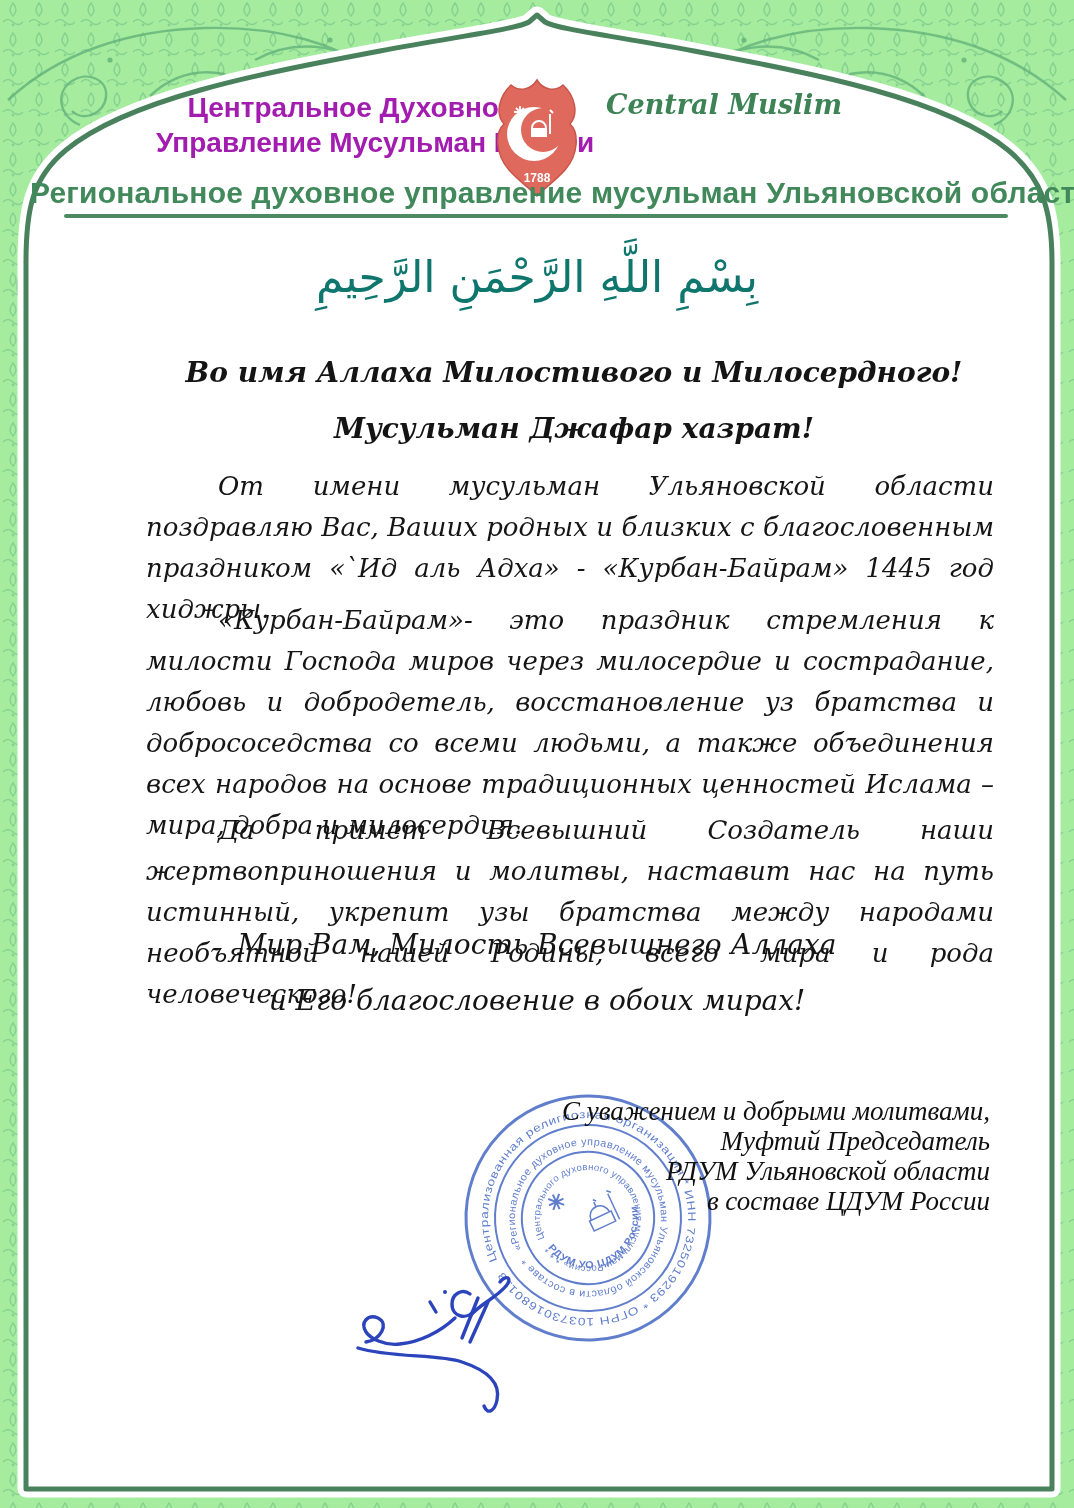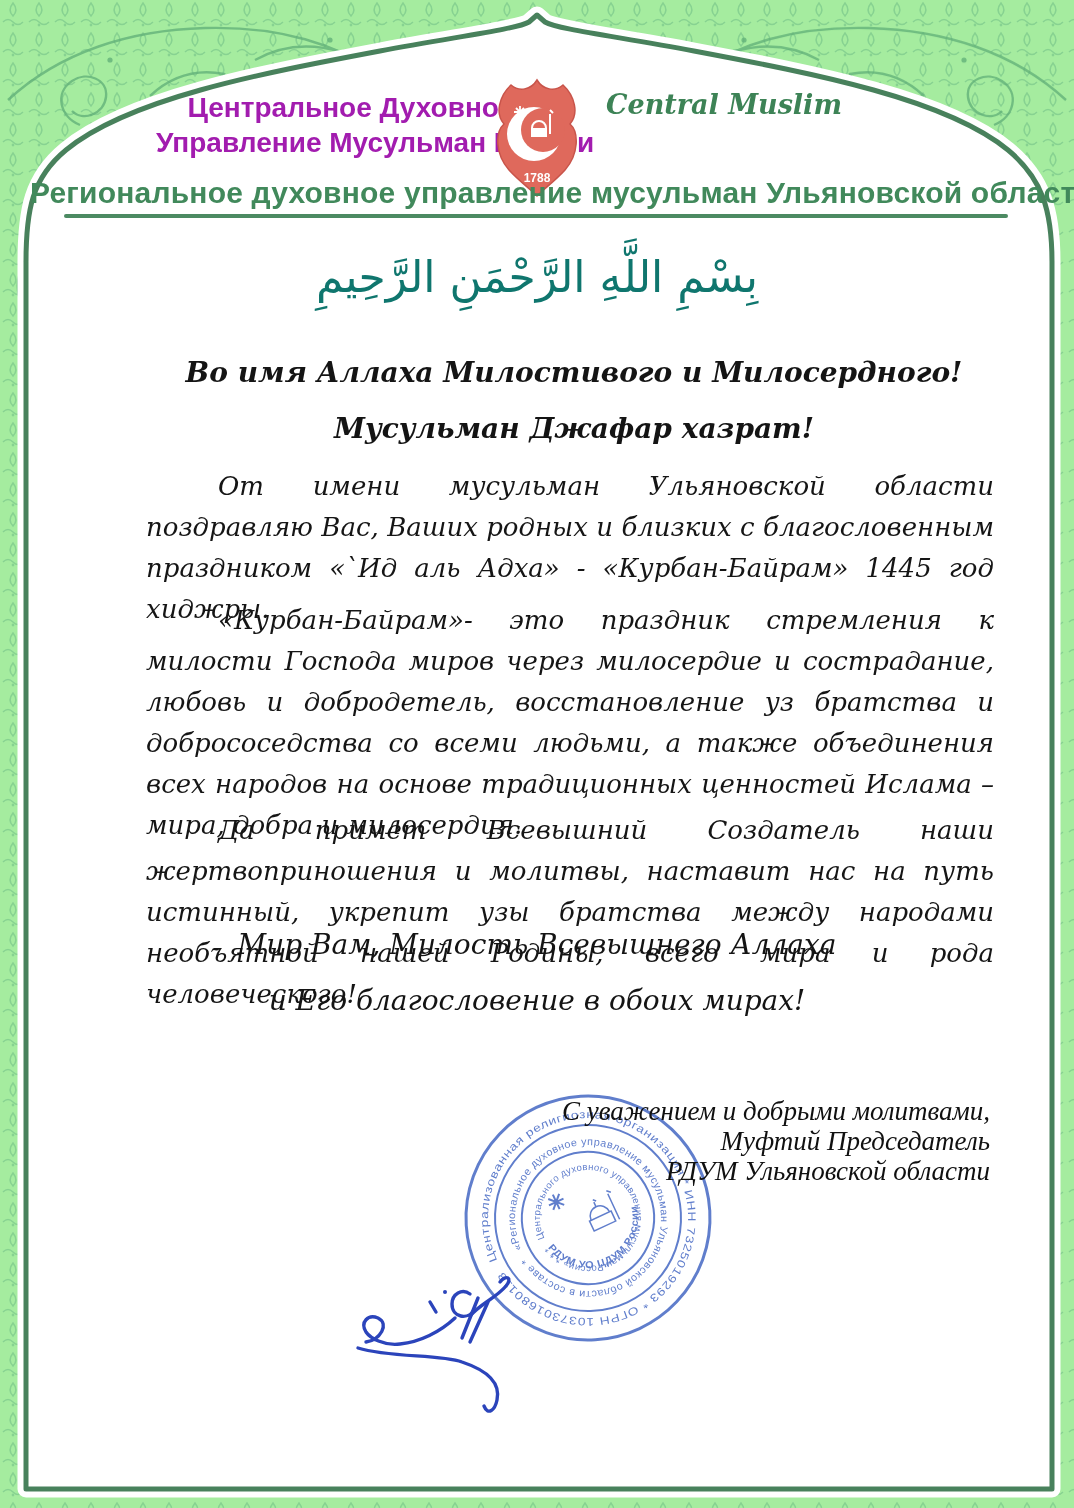--- a/index.html
+++ b/index.html
@@ -211,20 +211,21 @@
       <text font-size="10" font-weight="bold" stroke="none" letter-spacing="0.6">
         <textPath href="#bottomArc" startOffset="10" textLength="138" lengthAdjust="spacingAndGlyphs">РДУМ УО ЦДУМ России</textPath>
       </text>
     </g>
   </svg>
 
   <div class="sig-block">
     <div>С уважением и добрыми молитвами,</div>
     <div>Муфтий Председатель</div>
     <div>РДУМ Ульяновской области</div>
+    <div>в составе ЦДУМ России</div>
   </div>
 
   <svg class="autograph" width="200" height="170" viewBox="0 0 200 170">
     <g fill="none" stroke="#2b44bb" stroke-width="3.4" stroke-linecap="round">
       <path d="M 160,20 C 166,12 173,16 166,24 C 156,36 140,42 130,54"></path>
       <path d="M 130,32 C 122,26 112,32 112,42 C 112,56 128,58 134,48"></path>
       <path d="M 148,40 L 130,80 M 138,36 L 122,76"></path>
       <path d="M 115,56 C 100,70 80,80 60,82 C 44,84 30,76 26,70 C 20,60 28,52 38,56 C 50,62 40,78 26,80"></path>
       <path d="M 18,86 C 50,96 100,92 122,100 C 152,110 160,124 157,138 C 155,148 148,154 144,144"></path>
       <path d="M 90,40 l 6,10"></path>

